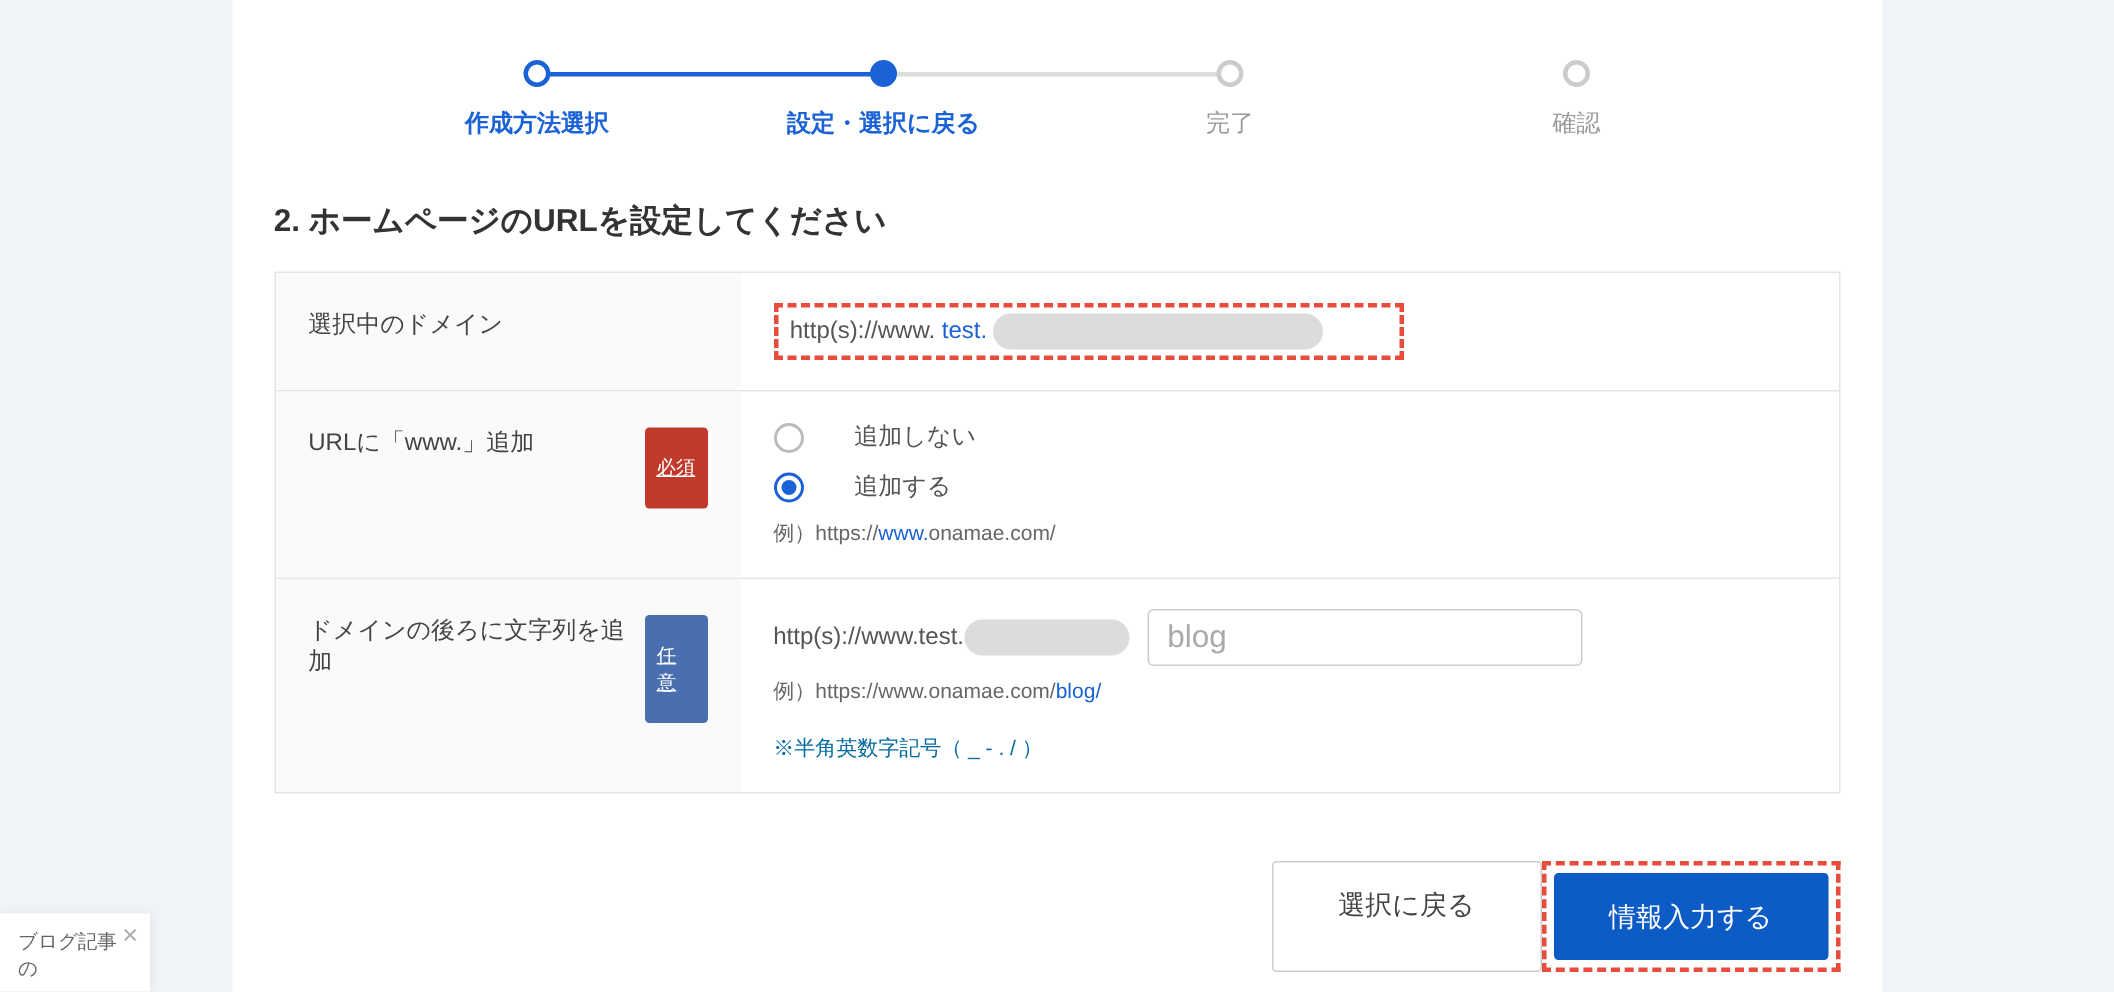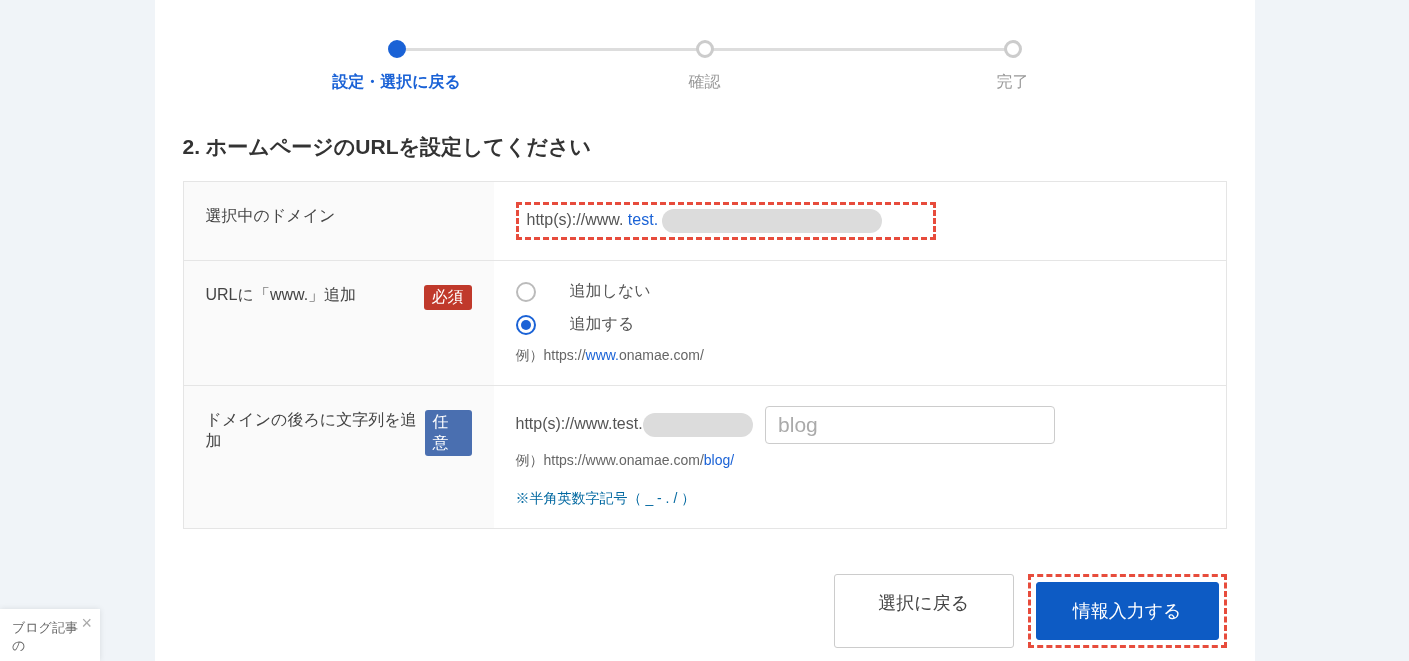--- a/index.html
+++ b/index.html
@@ -97,24 +97,25 @@
       color: #444;
     }
     .row-content {
       flex: 1;
       padding: 20px 22px;
       font-size: 16px;
       color: #555;
     }
     .badge {
       display: inline-block;
-      padding: 2px 8px;
+      padding: 18px 8px;
       border-radius: 3px;
-      font-size: 16px;
+      font-size: 13px;
       color: #fff;
+      text-decoration: underline;
     }
     .badge-required { background: #c0392b; }
     .badge-optional { background: #4a6fb0; }
     .dashed-highlight {
       display: inline-block;
       border: 3px dashed #e74c3c;
       padding: 4px 8px;
       min-width: 420px;
     }
     .domain-prefix { color: #555; }
@@ -181,21 +182,20 @@
       width: 290px;
       font-size: 21px;
       color: #aaa;
       vertical-align: middle;
       margin-left: 8px;
     }
     
     .button-row {
       display: flex;
       justify-content: flex-end;
-      gap: 14px;
       margin-top: 45px;
     }
     .btn {
       padding: 16px 36px;
       font-size: 18px;
       border-radius: 3px;
       cursor: pointer;
       border: 1px solid #ccc;
       text-align: center;
       min-width: 180px;
@@ -233,32 +233,37 @@
       font-size: 18px;
     }
   </style>
 </head>
 <body>
 
 <div class="container">
 
   <div class="steps">
     <div class="step">
+      <div class="step-circle done"></div>
+      <div class="step-line done"></div>
+      <div class="step-label done">作成方法選択</div>
+    </div>
+    <div class="step">
       <div class="step-circle current"></div>
       <div class="step-line"></div>
       <div class="step-label current">設定・選択に戻る</div>
+    </div>
+    <div class="step">
+      <div class="step-circle"></div>
+      <div class="step-label">完了</div>
     </div>
     <div class="step">
       <div class="step-circle"></div>
       <div class="step-line"></div>
       <div class="step-label">確認</div>
-    </div>
-    <div class="step">
-      <div class="step-circle"></div>
-      <div class="step-label">完了</div>
     </div>
   </div>
 
   <h2 class="section-heading">2. ホームページのURLを設定してください</h2>
 
   <div class="form-table">
 
     <div class="form-row">
       <div class="row-label">
         <span>選択中のドメイン</span>

